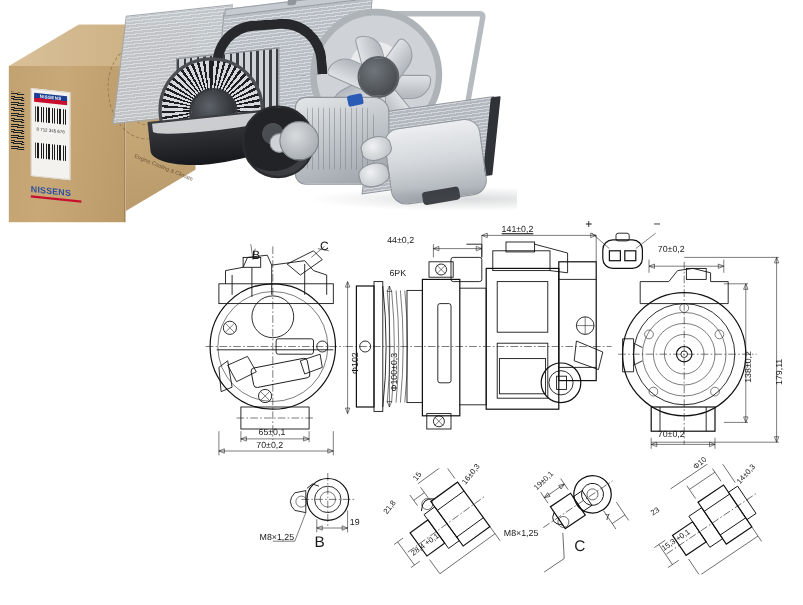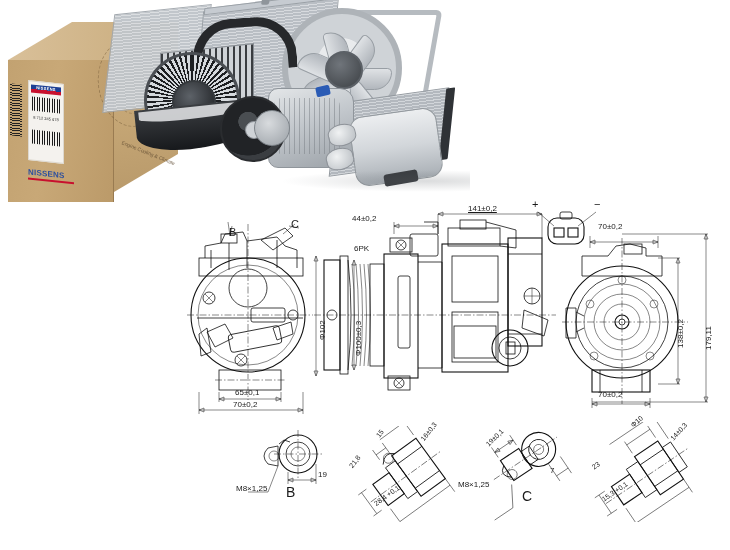--- a/index.html
+++ b/index.html
@@ -415,21 +415,21 @@
         <path class="ctr" d="M4 107 L246 107"></path>
 
         <path class="thin" d="M6 48 L6 168 M6 48 l-2 5 h4 z M6 168 l-2 -5 h4 z" fill="#111"></path>
         <path class="thin" d="M44 52 L44 162 M44 52 l-2 5 h4 z M44 162 l-2 -5 h4 z" fill="#111"></path>
         <path class="thin" d="M84 26 L84 14 M128 26 L128 6 M84 18 L128 18"></path>
         <path class="thin" d="M84 18 l5 -2 v4 z M128 18 l-5 -2 v4 z" fill="#111"></path>
         <path class="thin" d="M128 6 L232 6 M128 6 l5 -2 v4 z M232 6 l-5 -2 v4 z" fill="#111"></path>
         <path class="thin" d="M232 6 L232 30"></path>
       </svg>
       <div class="dimtxt" style="left:42px;top:6px;">44±0,2</div>
-      <div class="dimtxt" style="left:158px;top:-4px;text-decoration:underline;">141±0,2</div>
+      <div class="dimtxt" style="left:146px;top:-4px;text-decoration:underline;">141±0,2</div>
       <div class="dimtxt" style="left:44px;top:36px;">6PK</div>
       <div class="dimtxt rot90" style="left:8px;top:132px;">Φ102</div>
       <div class="dimtxt rot90" style="left:44px;top:148px;">Φ100±0,3</div>
     </div>
 
     <div class="dwg" style="left:528px;top:4px;width:82px;height:46px;">
       <svg width="82" height="46" viewBox="0 0 82 46">
         <rect class="ln2" x="20" y="14" width="36" height="26" rx="9"></rect>
         <rect class="ln" x="32" y="8" width="12" height="7" rx="2"></rect>
         <rect class="ln2" x="26" y="24" width="10" height="9"></rect>

